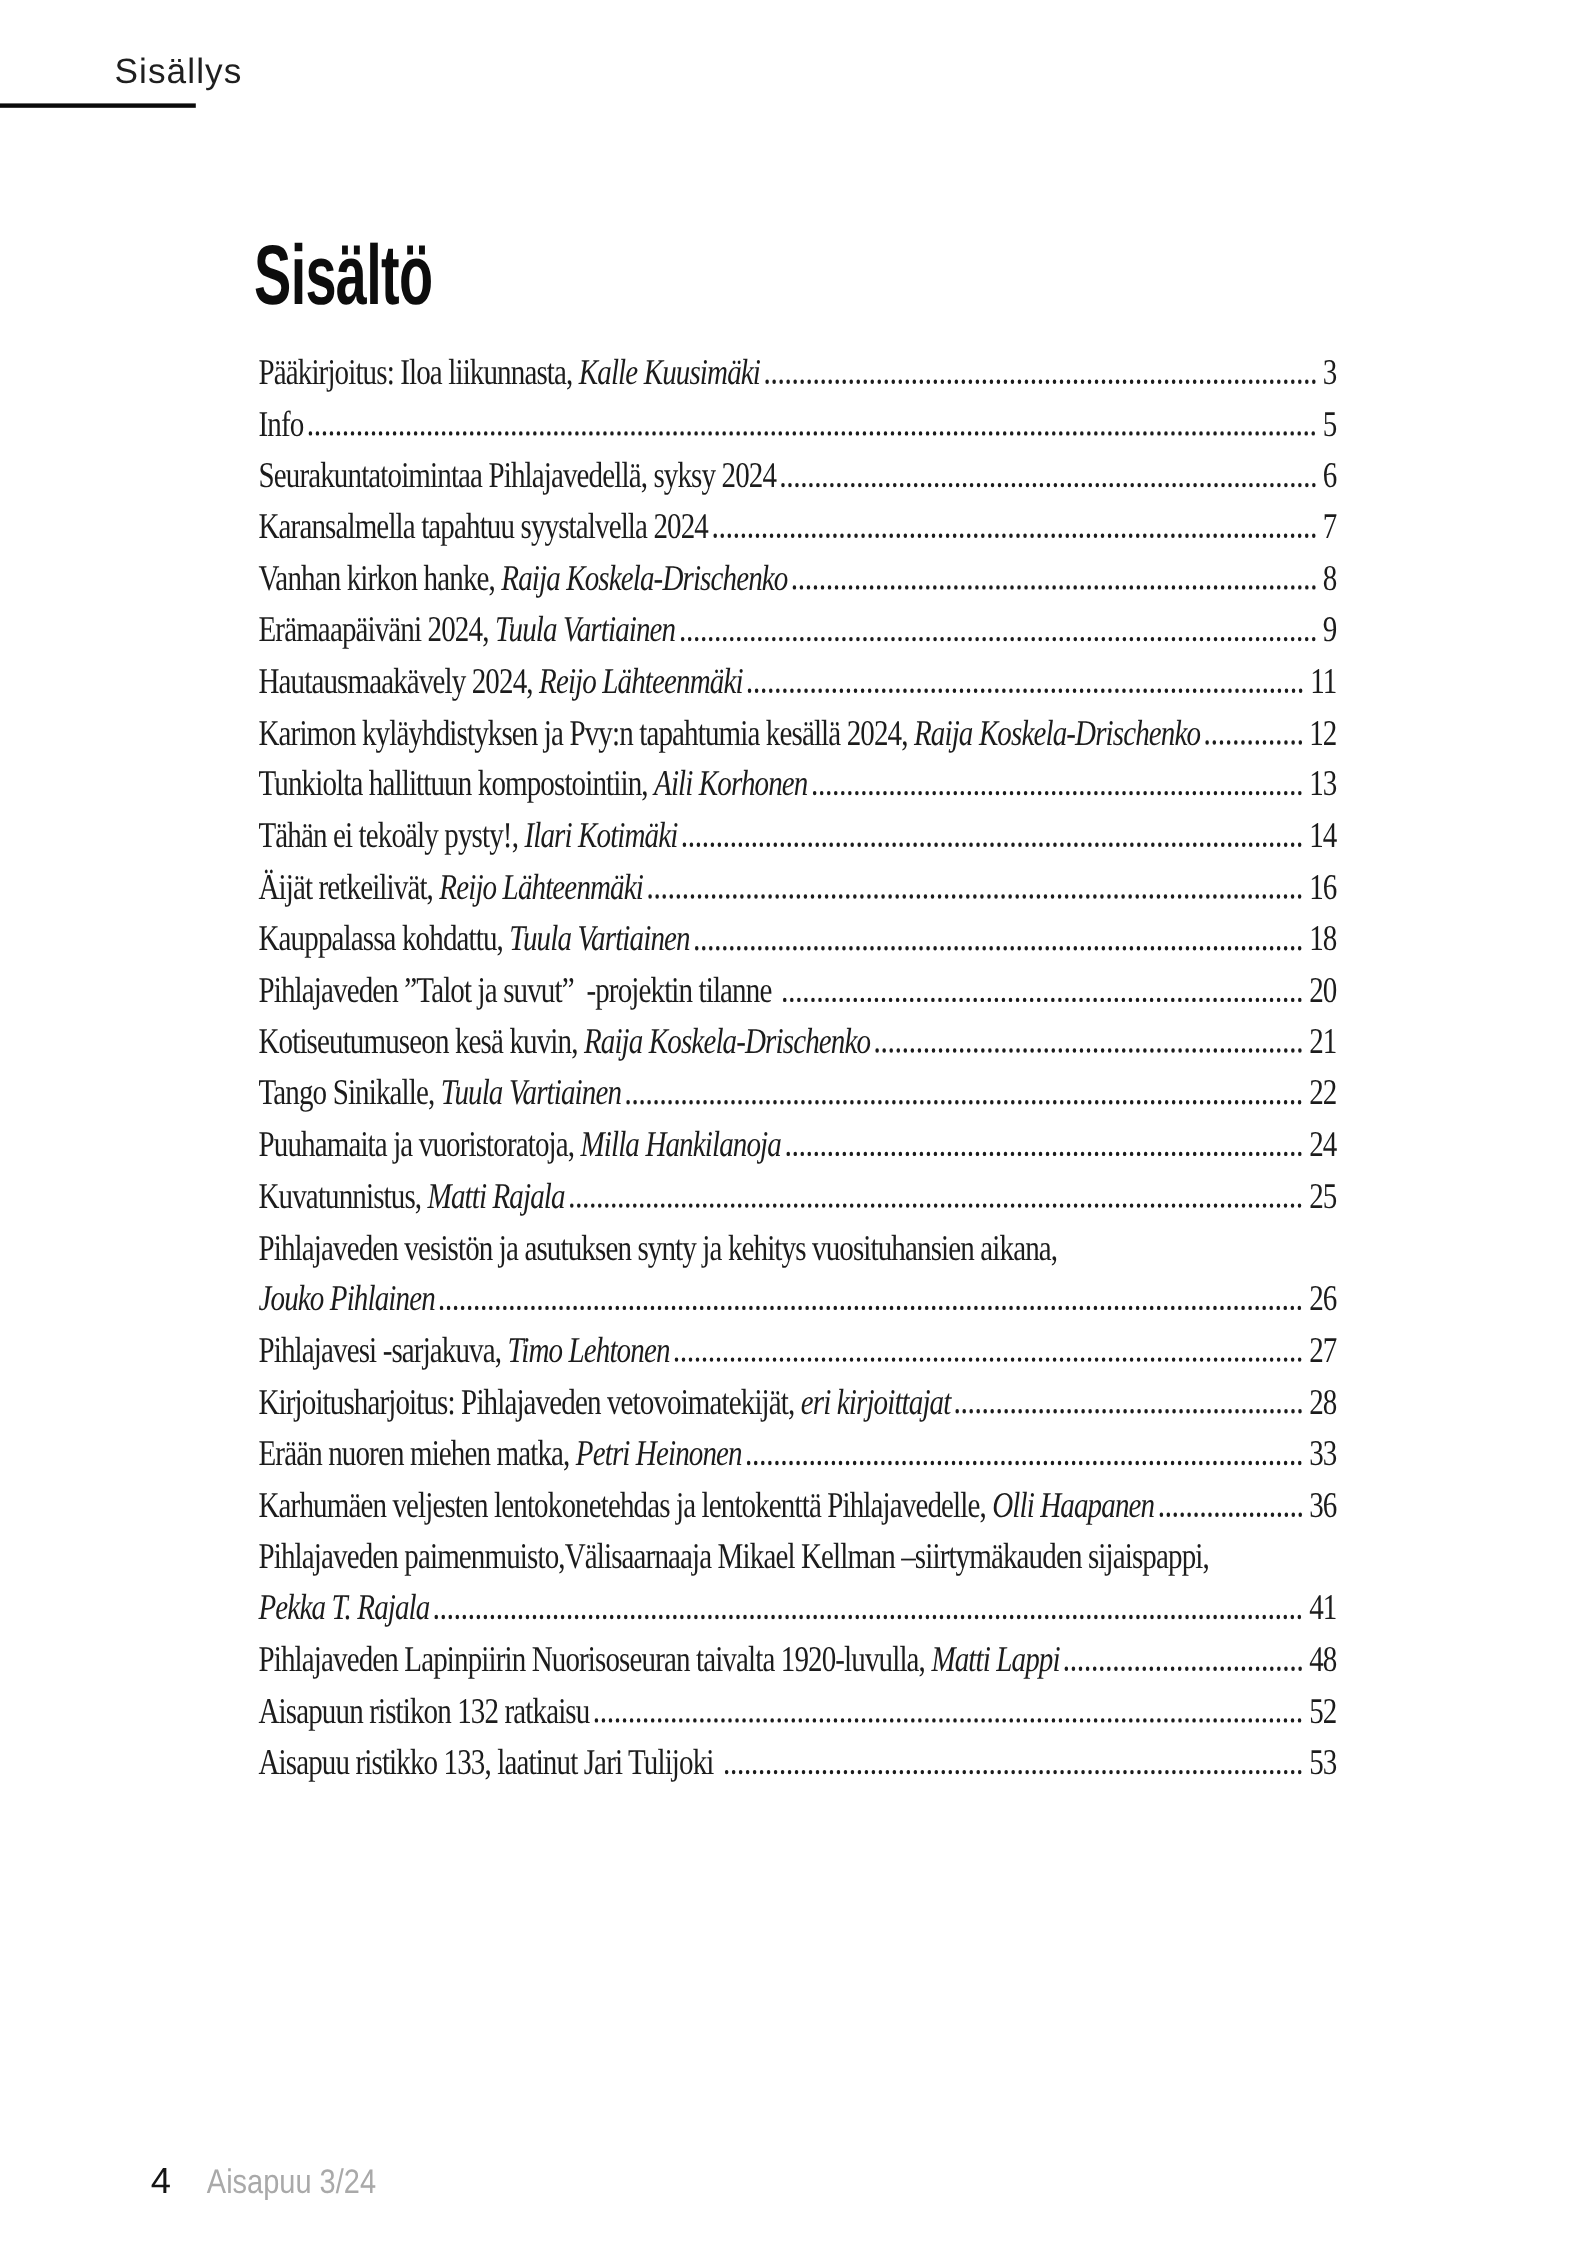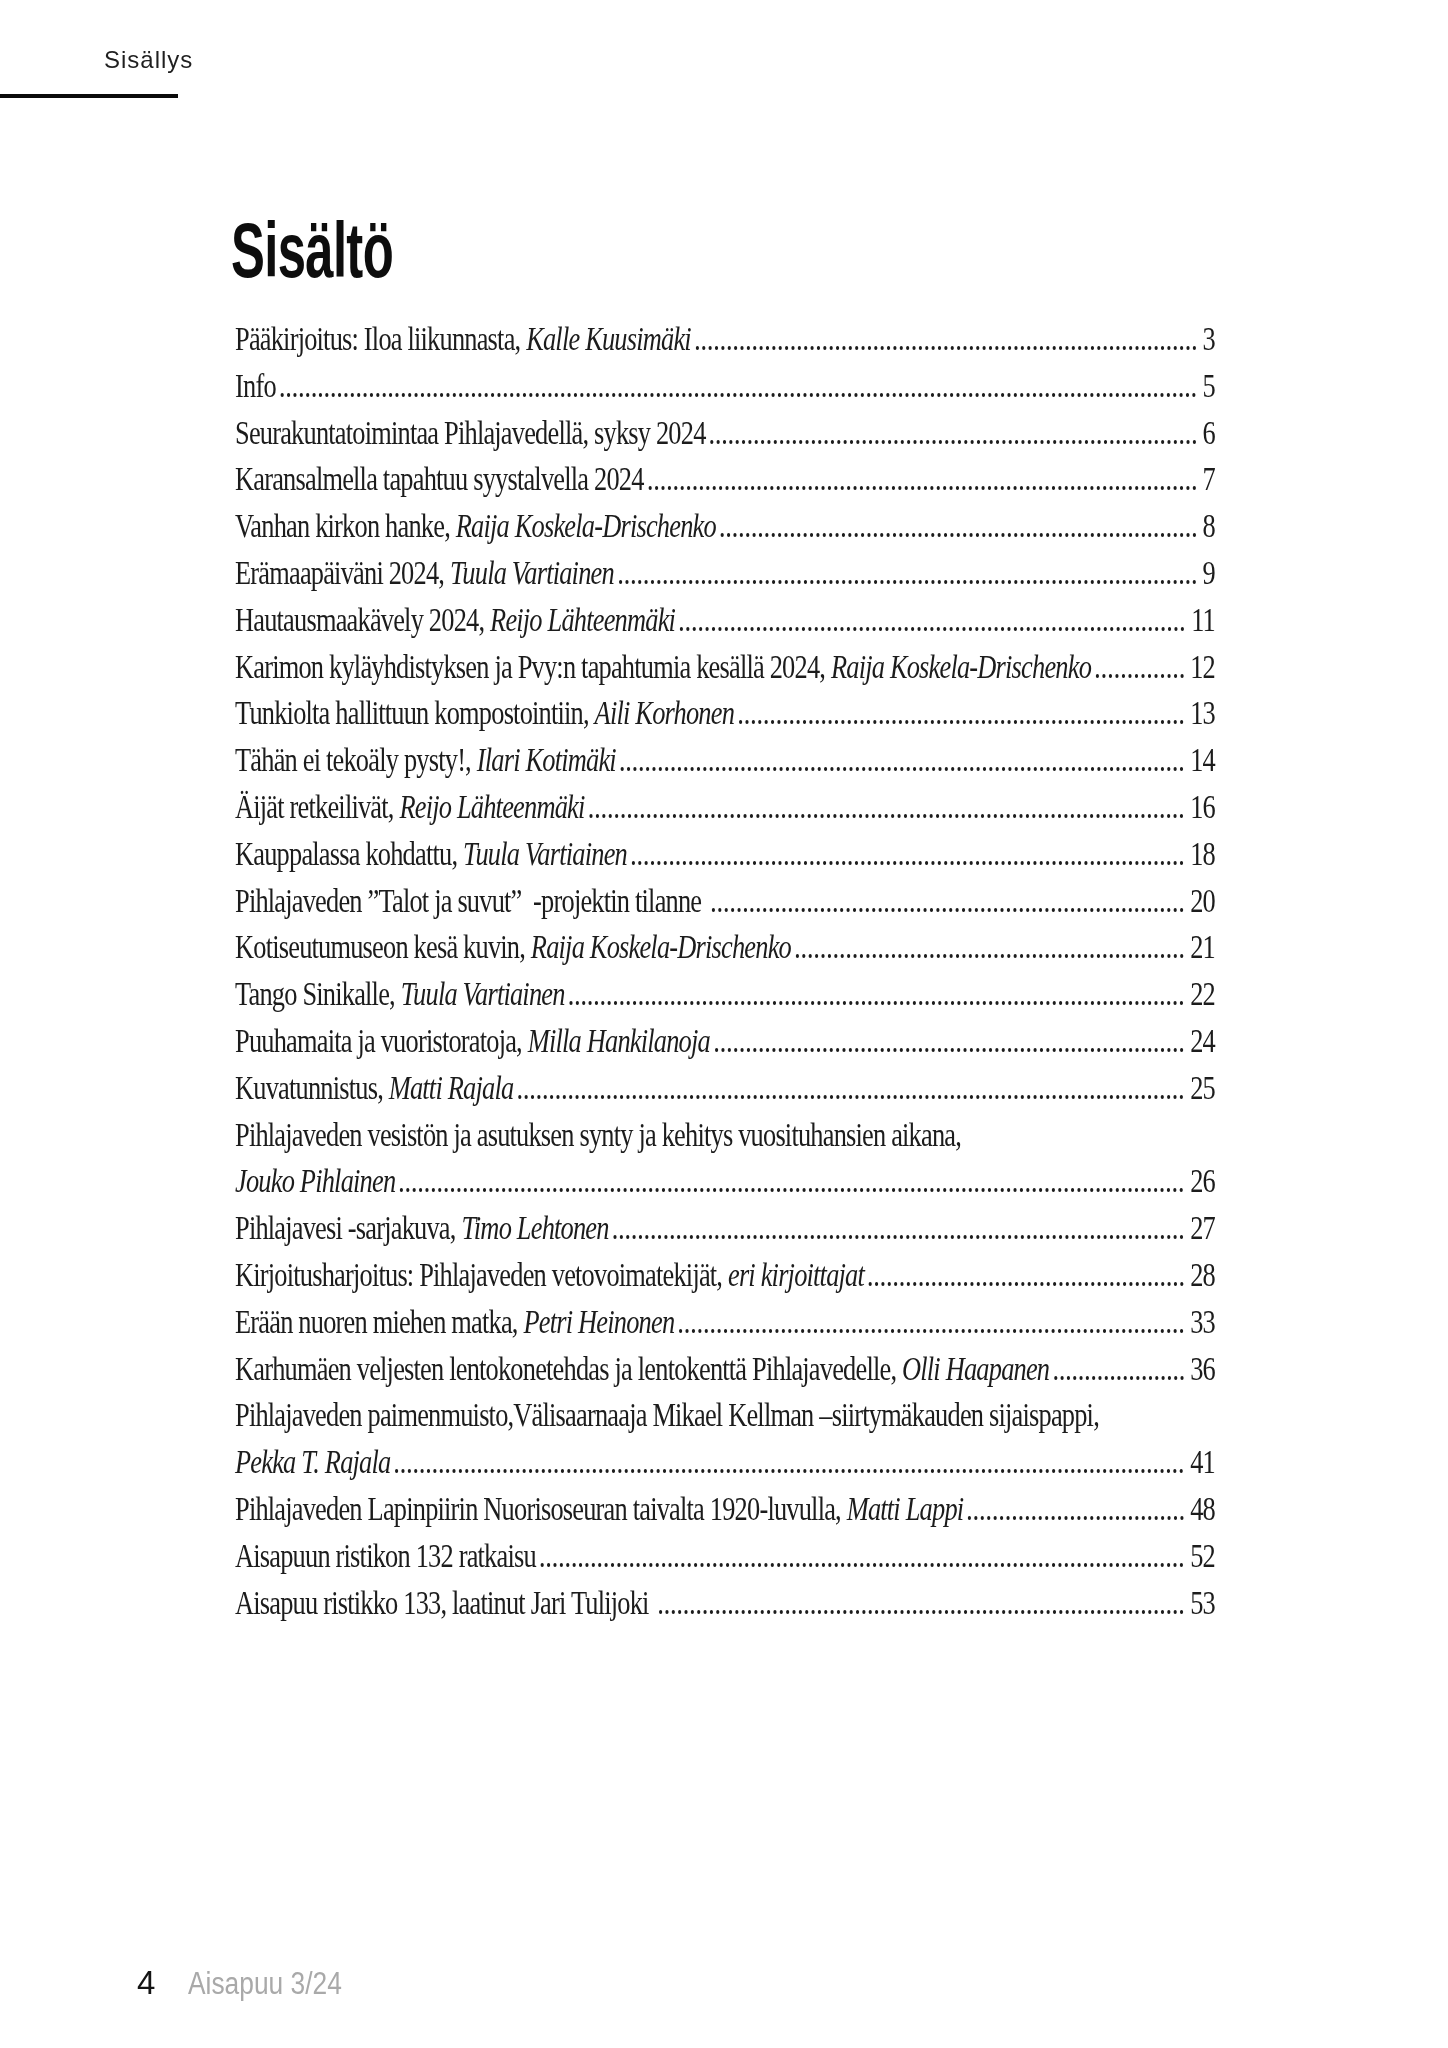--- a/index.html
+++ b/index.html
@@ -10,21 +10,21 @@
     overflow: hidden;
     font-family: "Liberation Serif", serif;
     color: #1c1c1c;
   }
   .page { position: absolute; inset: 0; background: #ffffff; }
 
   
   .header-label {
     position: absolute; left: 104px; top: 46px;
     font-family: "Liberation Sans", sans-serif;
-    font-size: 24px; font-weight: 400;
+    font-size: 32px; font-weight: 400;
     letter-spacing: 1px; color: #1f1f1f;
   }
   .header-rule {
     position: absolute; left: 0; top: 94px;
     width: 178px; height: 4px; background: #0a0a0a;
   }
 
   
   .page-title {
     position: absolute; left: 231px; top: 212px;

